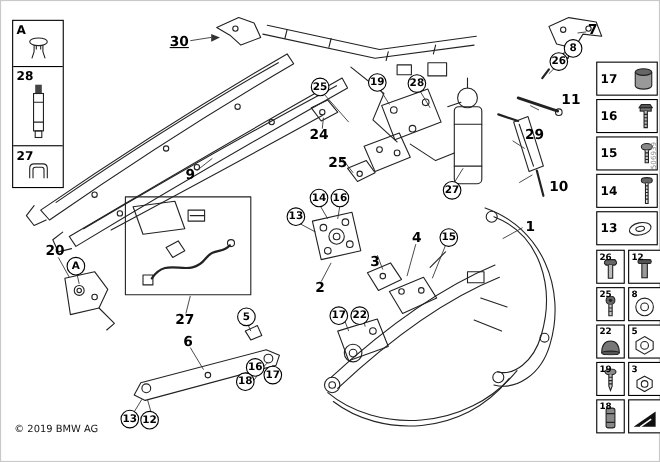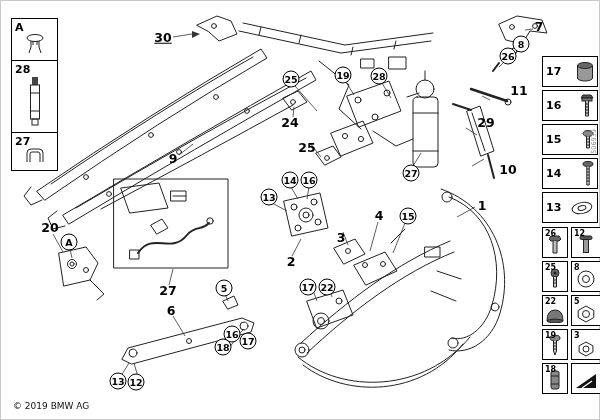--- a/index.html
+++ b/index.html
@@ -19,21 +19,21 @@
   .legend-cell .num{position:absolute;left:3px;top:2px;font-weight:bold;font-size:11px}
   
   .parts-panel{position:absolute;left:541px;top:55px;width:56px;z-index:4}
   .part-box{border:1.3px solid #000;background:#fff;height:31px;margin-bottom:3px;display:flex;align-items:center;justify-content:space-between;padding:2px 3px}
   .part-box .num{font-weight:bold;font-size:11px}
   .parts-grid{display:grid;grid-template-columns:1fr 1fr;gap:3px;margin-top:4px}
   .grid-cell{border:1.3px solid #000;background:#fff;height:31px;position:relative;display:flex;align-items:flex-end;justify-content:center;padding:2px}
   .grid-cell .num{position:absolute;top:1px;left:2px;font-weight:bold;font-size:8px}
   .icon{display:inline-flex;align-items:center;justify-content:center}
   
-  .copyright{position:absolute;left:12px;bottom:8px;font-size:9px;color:#111;z-index:4}
+  .copyright{position:absolute;left:12px;bottom:23px;font-size:9px;color:#111;z-index:4}
   .diagram-number{position:absolute;right:1px;top:128px;font-size:6.5px;color:#8a8a8a;writing-mode:vertical-rl;transform:rotate(180deg);z-index:4}
 </style>
 </head>
 <body>
 
 <div class="stage">
 
   <svg class="art" width="600" height="420" viewBox="0 0 600 420">
     <g fill="none" stroke="#222" stroke-width="1" stroke-linejoin="round" stroke-linecap="round">
 

